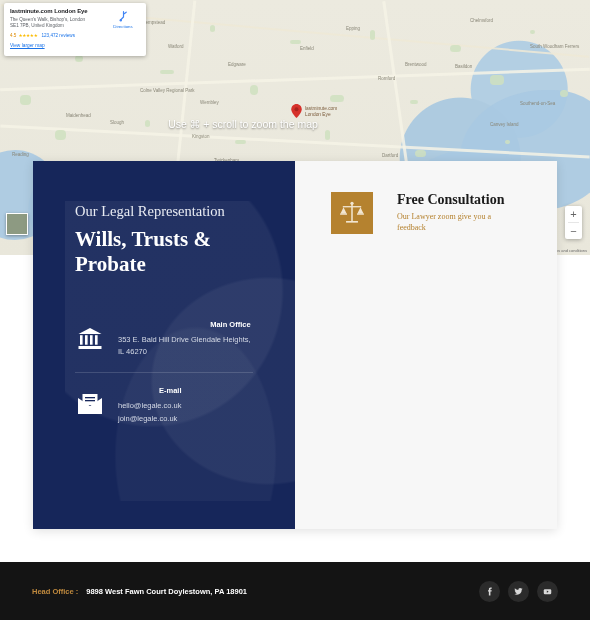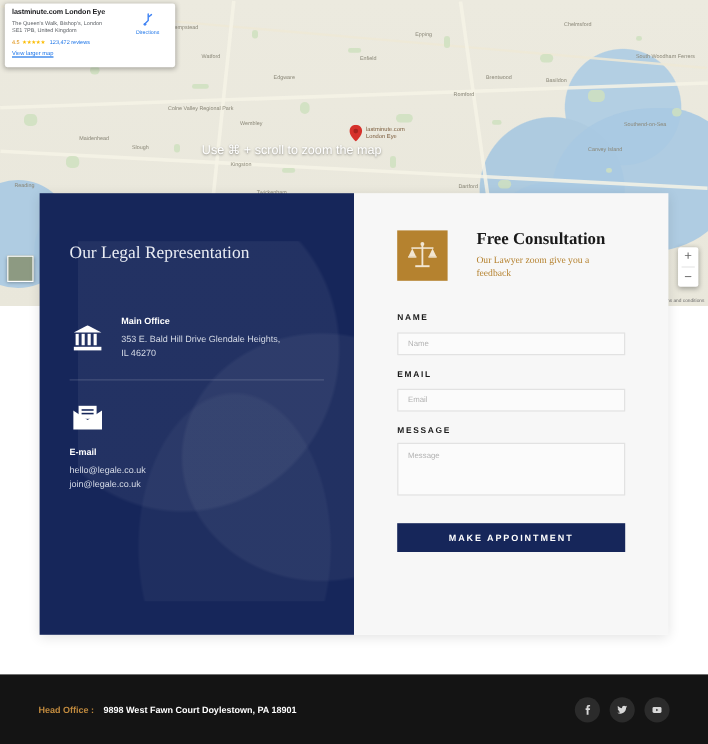--- a/index.html
+++ b/index.html
@@ -115,41 +115,41 @@
     padding: 42px 0 0 0;
   }
   .left-panel::after{
     content:""; position:absolute; right:-60px; top:40px; width:290px; height:300px;
     background:
       radial-gradient(ellipse at 30% 30%, rgba(255,255,255,.055) 0 45%, rgba(255,255,255,0) 46%),
       radial-gradient(ellipse at 70% 60%, rgba(255,255,255,.05) 0 40%, rgba(255,255,255,0) 41%),
       radial-gradient(ellipse at 45% 85%, rgba(255,255,255,.04) 0 35%, rgba(255,255,255,0) 36%);
     pointer-events:none;
   }
-  .lp-inner { position: relative; z-index: 2; padding: 0 25px; }
+  .lp-inner { position: relative; z-index: 2; padding: 0 42px; }
   .eyebrow {
     font-family: "Liberation Serif", serif;
     font-size: 14.5px; color: #e9ecf3; margin-bottom: 7px;
   }
   .big-title {
     font-family: "Liberation Serif", serif;
     font-size: 21px; font-weight: bold; color: #ffffff; line-height: 1.18;
   }
   .info-list { margin-top: 30px; }
   .info-row {
     display: flex; align-items: flex-start; gap: 13px; padding: 13px 0 14px 0;
   }
-  .info-row + .info-row { border-top: 1px solid rgba(255,255,255,.15); flex-direction: column; }
+  .info-row + .info-row { border-top: 1px solid rgba(255,255,255,.15); }
   .info-icon {
     width: 30px; min-width: 30px; display: flex; align-items: center; justify-content: center;
     padding-top: 8px;
   }
   .info-text { padding-top: 0; }
   .info-label {
-    font-size: 7.5px; font-weight: bold; color: #ffffff; margin-bottom: 5px;
+    font-size: 7.5px; font-weight: bold; color: #ffffff; margin-bottom: 5px; text-align: right;
   }
   .info-value {
     font-size: 7.5px; color: #d5dae6; line-height: 1.65;
   }
 
   
   .right-panel {
     width: 262px; background: #f7f7f7; padding: 31px 36px 0 36px;
   }
   .fc-head { display: flex; align-items: flex-start; gap: 24px; margin-bottom: 28px; }
@@ -315,20 +315,24 @@
 
     <div class="map-thumb"></div>
     <div class="map-attrib">Terms and conditions</div>
   </div>
 
   <div class="contact">
 
     <div class="left-panel">
       <div class="lp-inner">
         <div class="eyebrow">Our Legal Representation</div>
+        <div class="big-title">
+          <span>Wills, Trusts &amp;</span><br>
+          <span>Probate</span>
+        </div>
 
         <div class="info-list">
 
           <div class="info-row">
             <div class="info-icon">
               <svg width="24" height="22" viewBox="0 0 24 22">
                 <path d="M12 0 L23.5 6 L0.5 6 Z" fill="#ffffff"></path>
                 <rect x="2" y="7.2" width="2.6" height="9.5" fill="#ffffff"></rect>
                 <rect x="7" y="7.2" width="2.6" height="9.5" fill="#ffffff"></rect>
                 <rect x="12" y="7.2" width="2.6" height="9.5" fill="#ffffff"></rect>
@@ -382,38 +386,20 @@
             <rect x="1.0" y="12.5" width="6.4" height="1.1" fill="#f2e6d2"></rect>
             <rect x="16.6" y="12.5" width="6.4" height="1.1" fill="#f2e6d2"></rect>
           </svg>
         </div>
         <div>
           <div class="fc-title">Free Consultation</div>
           <div class="fc-sub">Our Lawyer zoom give you a feedback</div>
         </div>
       </div>
 
-      <form>
-        <div class="field">
-          <label class="field-label">NAME</label>
-          <input class="field-input" type="text" placeholder="Name" style="">
-        </div>
-
-        <div class="field">
-          <label class="field-label">EMAIL</label>
-          <input class="field-input" type="text" placeholder="Email" style="">
-        </div>
-
-        <div class="field">
-          <label class="field-label">MESSAGE</label>
-          <textarea class="field-input" placeholder="Message" style=""></textarea>
-        </div>
-
-        <button type="button" class="submit-btn">MAKE APPOINTMENT</button>
-      </form>
     </div>
   </div>
 
   <div class="footer">
     <span class="head-office">Head Office :</span>
     <span class="office-addr">9898 West Fawn Court Doylestown, PA 18901</span>
     <div class="socials">
       <a class="social" href="#">
         <svg width="9" height="9" viewBox="0 0 24 24">
           <path d="M14.5 8.5 L14.5 6.4 C14.5 5.4 14.8 4.9 16.2 4.9 L18 4.9 L18 1.2 L15 1.2 C11.6 1.2 10.3 3.1 10.3 6.1 L10.3 8.5 L8 8.5 L8 12.2 L10.3 12.2 L10.3 22.8 L14.5 22.8 L14.5 12.2 L17.5 12.2 L18 8.5 Z" fill="#d8d8d8"></path>

